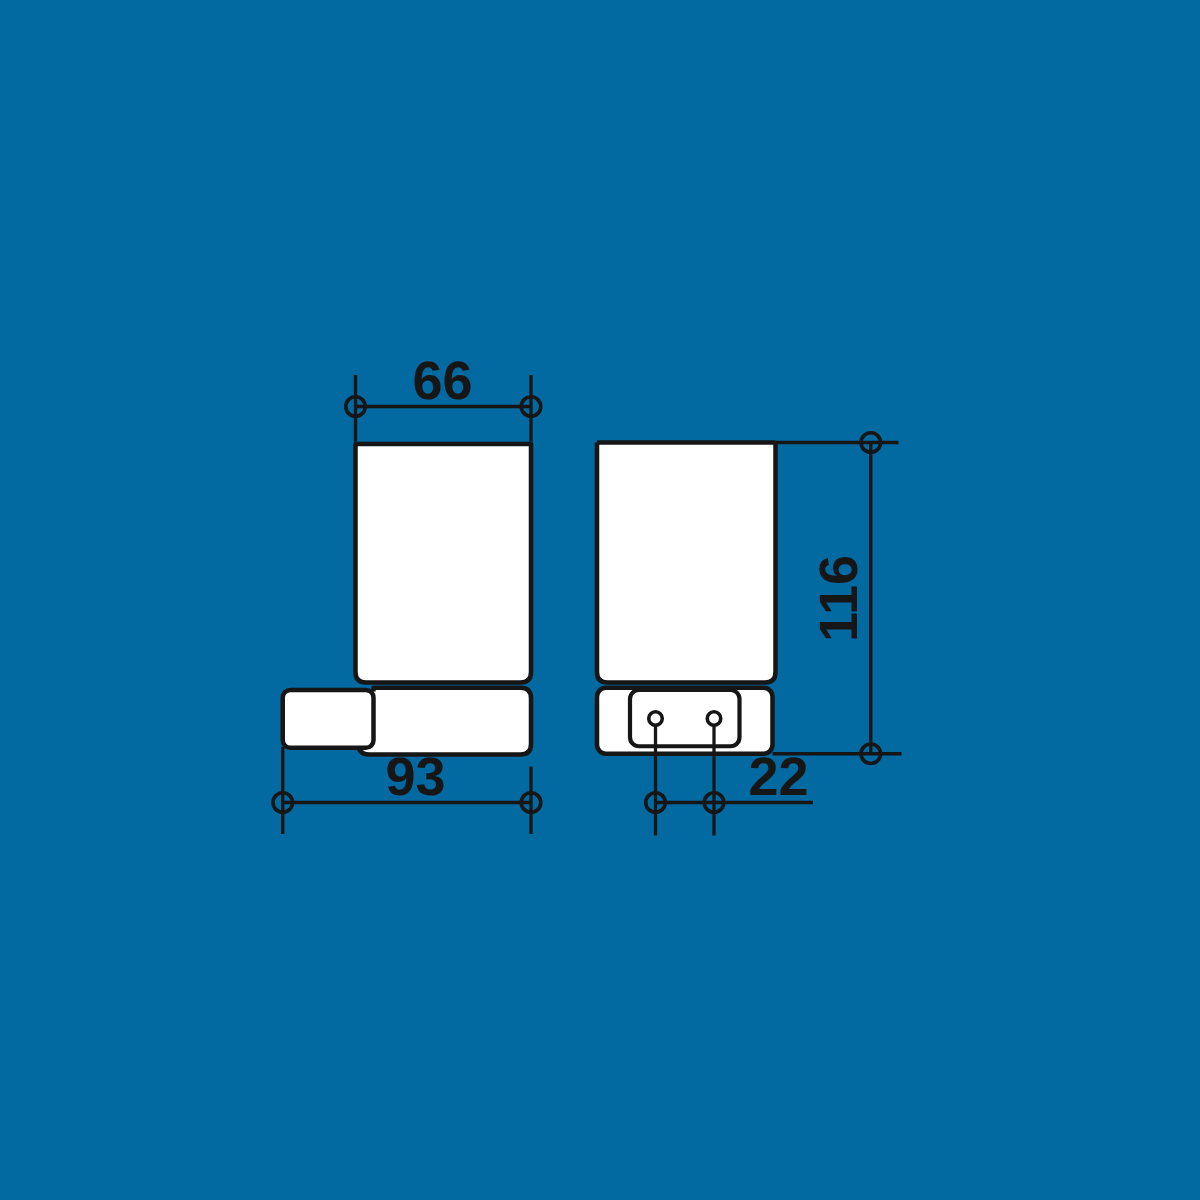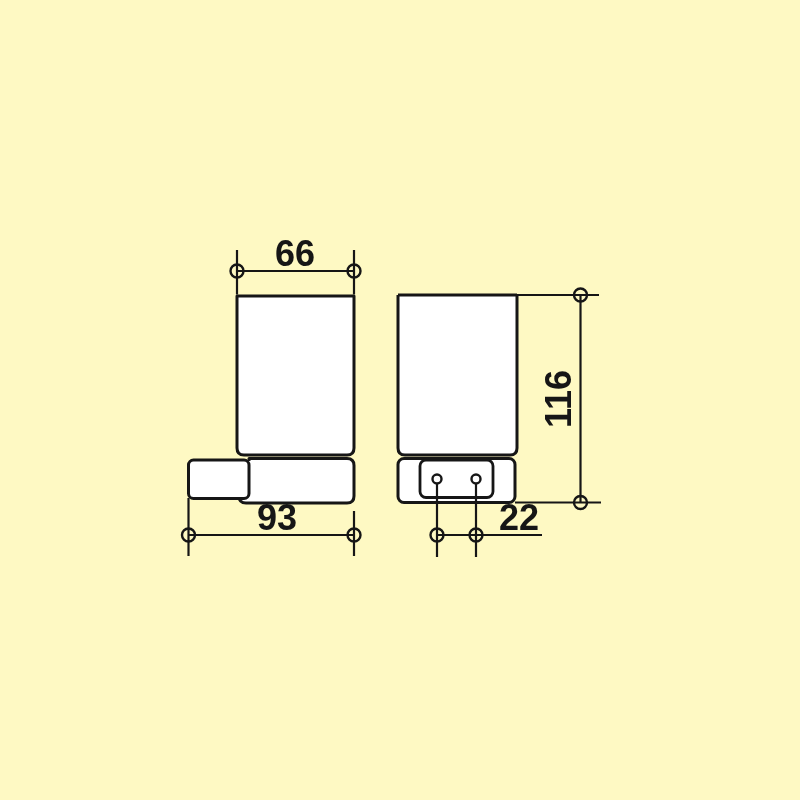--- a/index.html
+++ b/index.html
@@ -7,21 +7,21 @@
     padding: 0;
     width: 800px;
     height: 800px;
     background: #ffffff;
     font-family: "Liberation Sans", sans-serif;
   }
   #stage {
     position: relative;
     width: 800px;
     height: 800px;
-    background: #fef9c3;
+    background: #0369a1;
     overflow: hidden;
   }
   svg { display: block; }
   .obj {
     fill: #ffffff;
     stroke: #161616;
     stroke-width: 3;
     stroke-linejoin: round;
     stroke-linecap: butt;
   }

